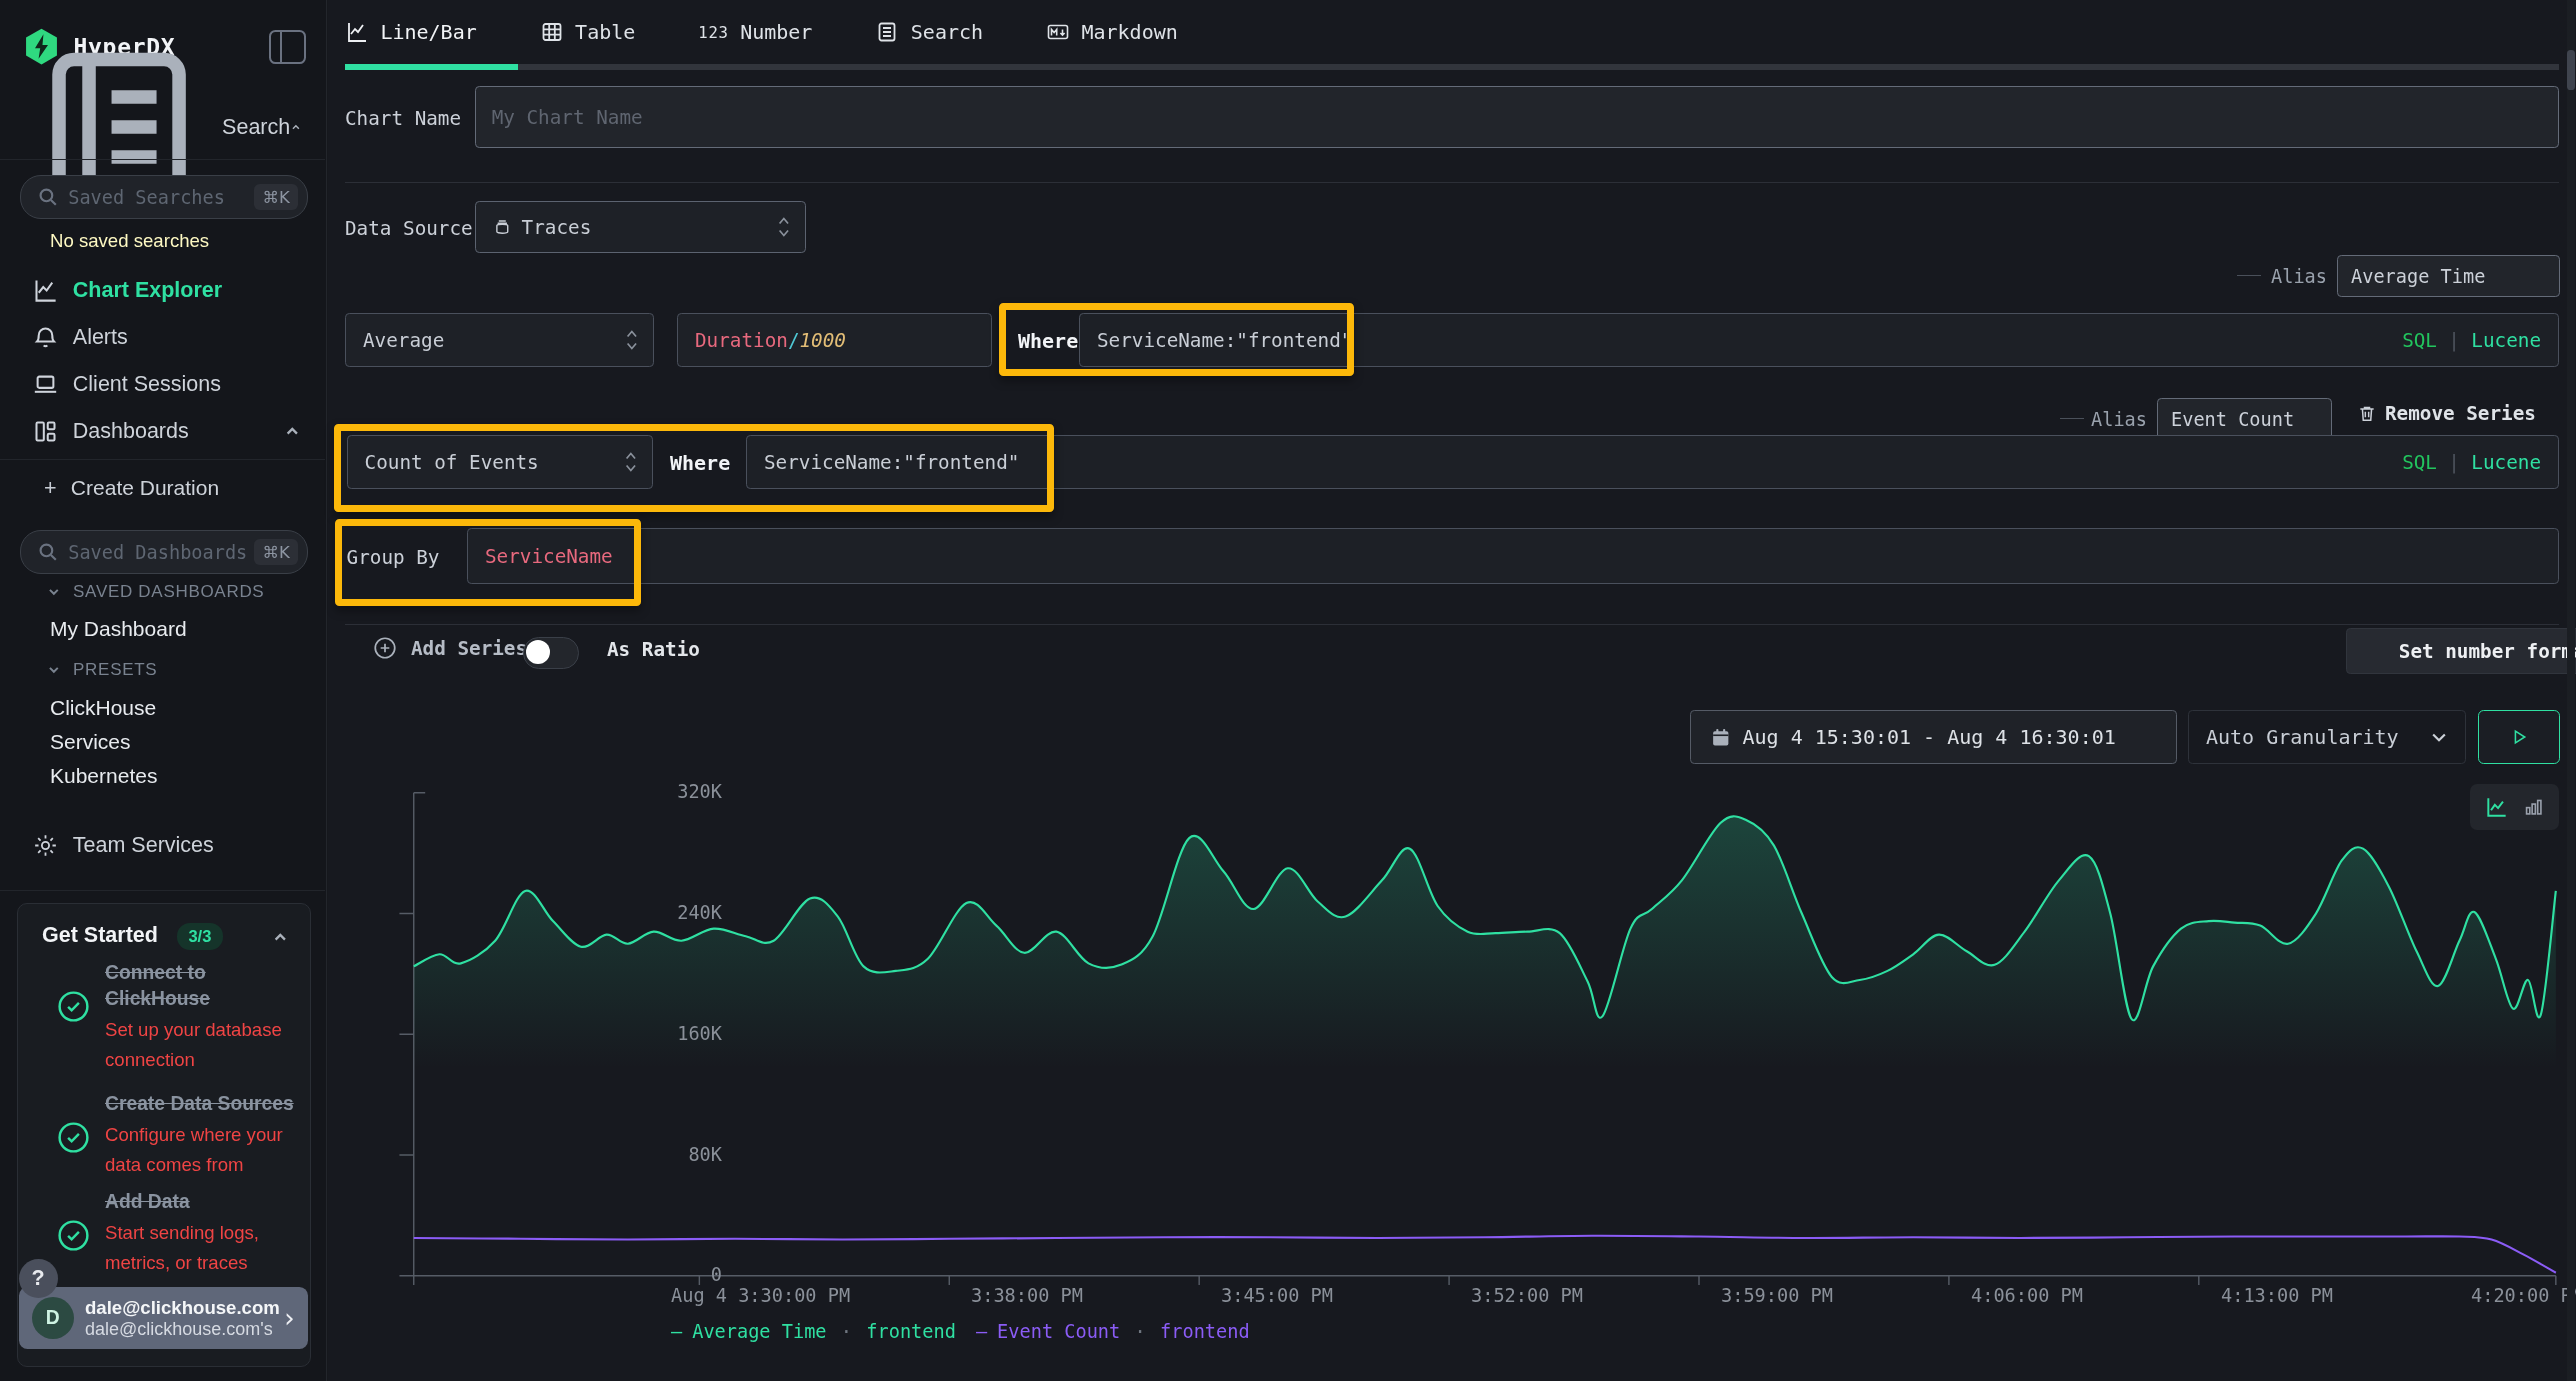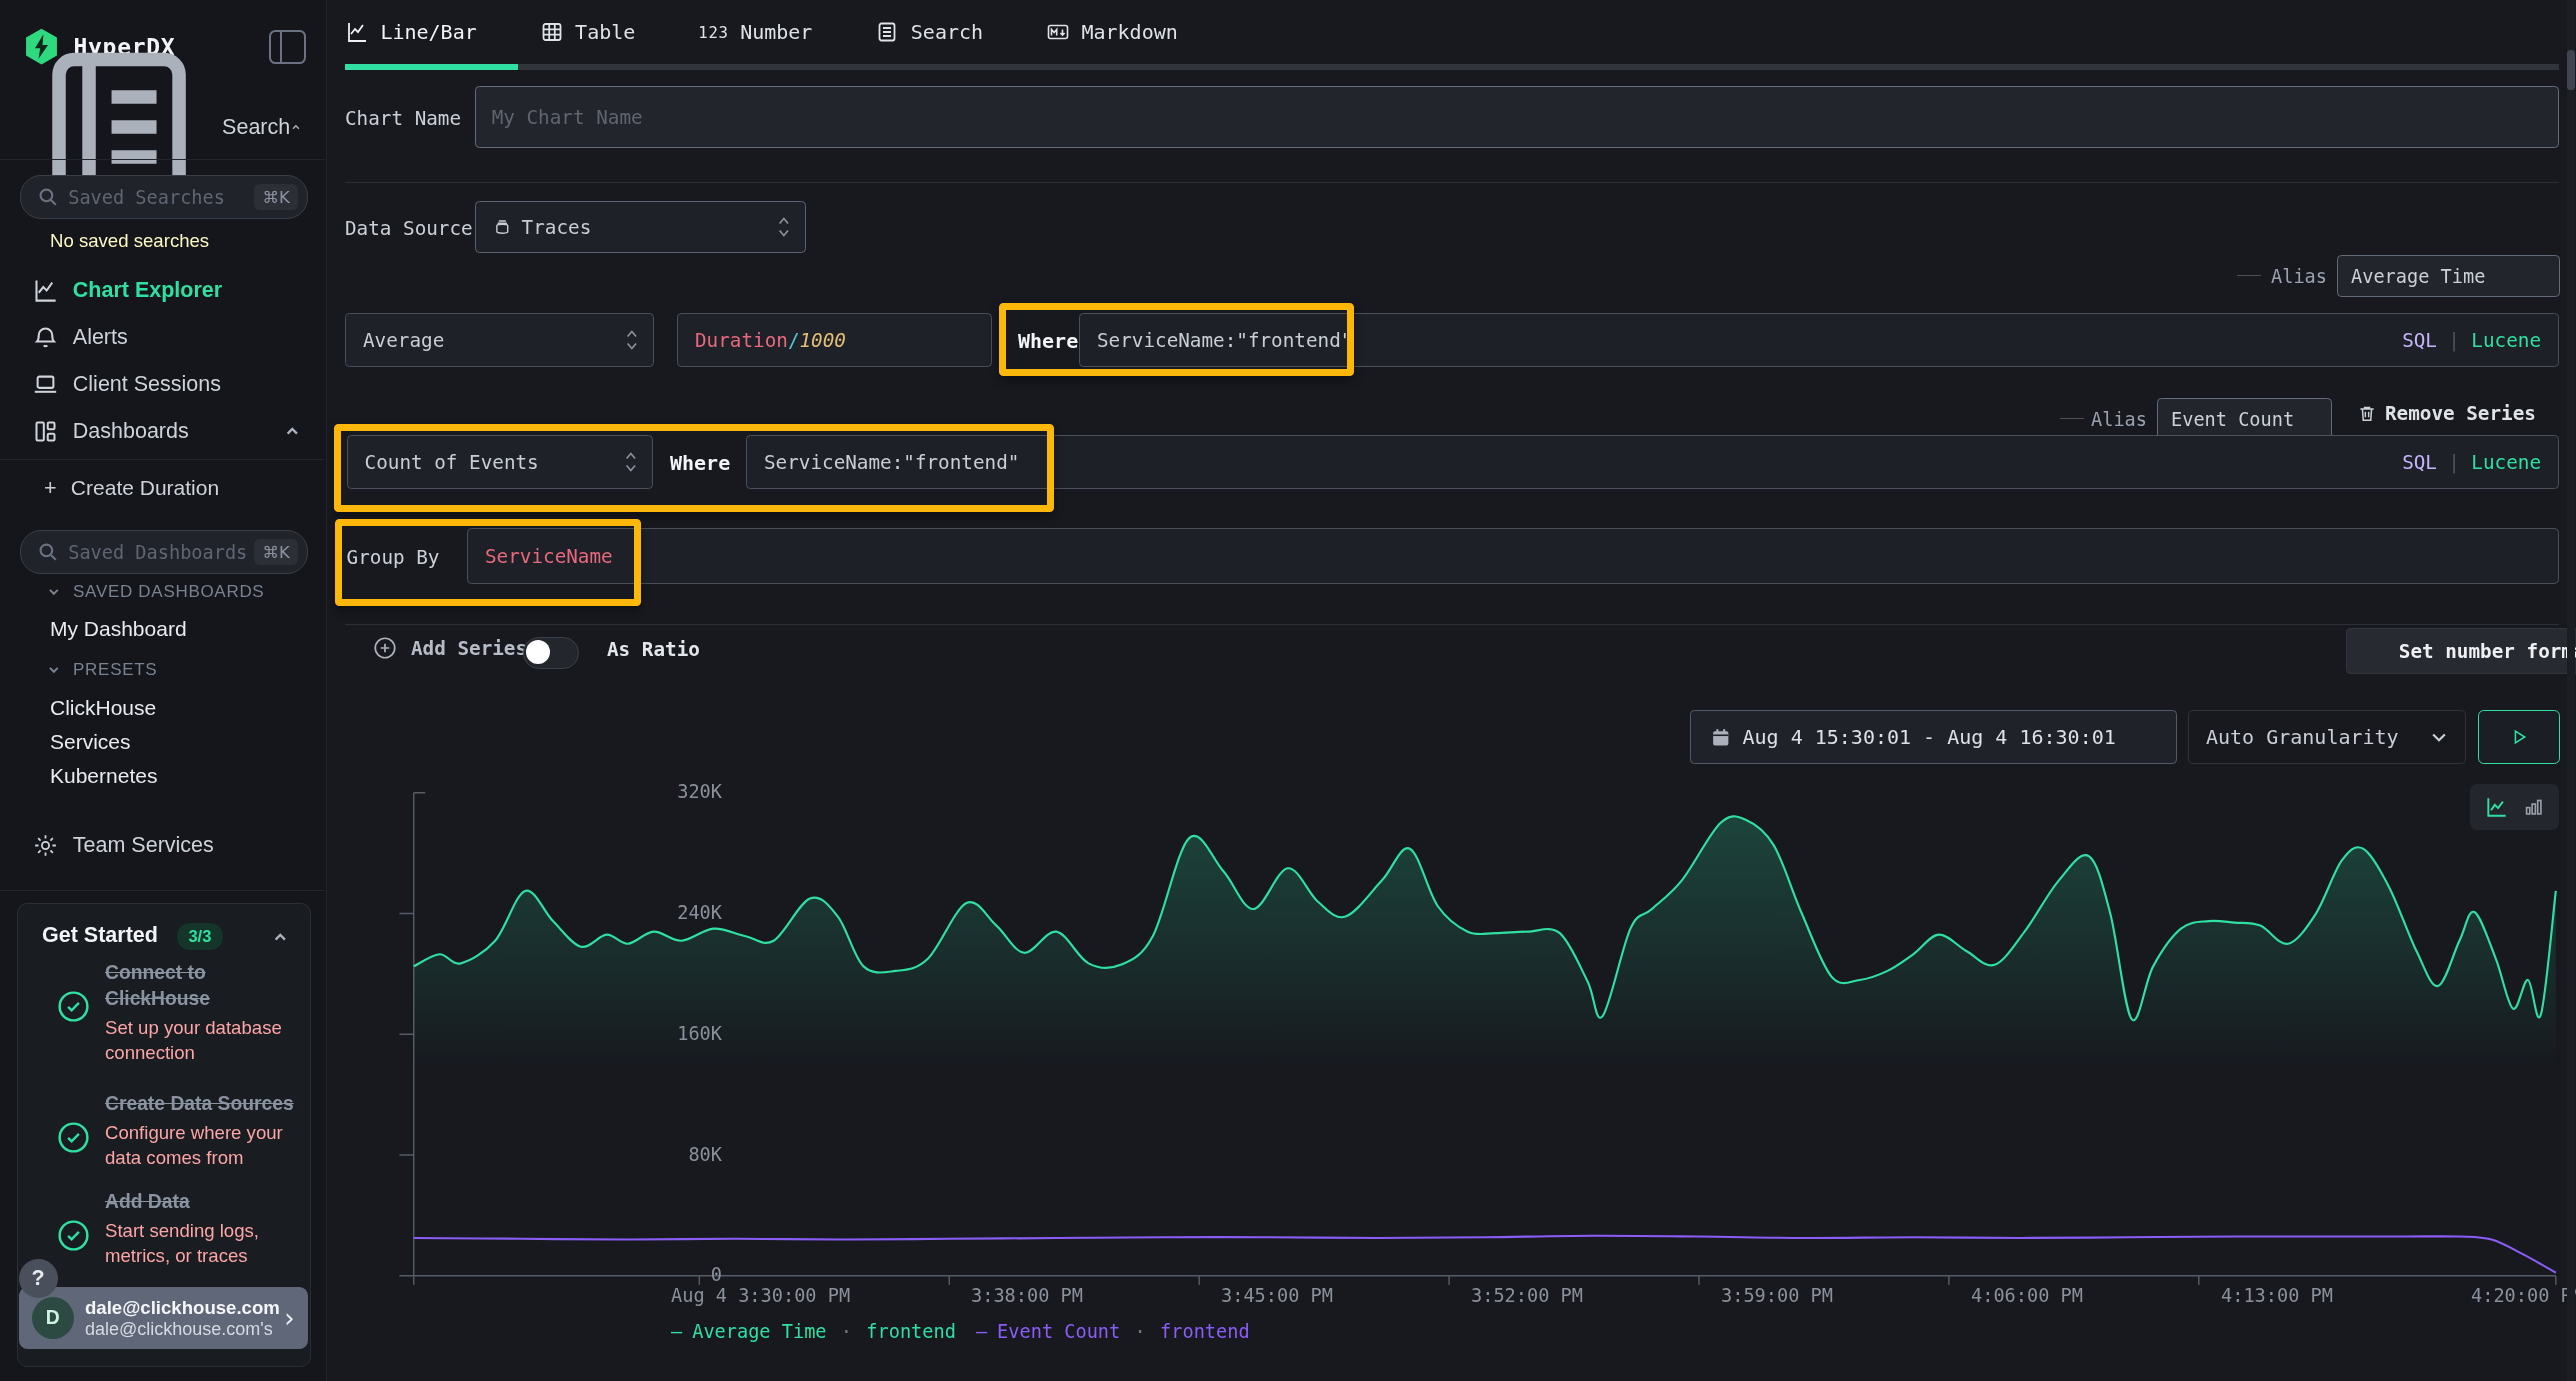--- a/index.html
+++ b/index.html
@@ -24,21 +24,21 @@
   .ni-label{font-size:21.5px;color:#ced3da;}
   .ni-label.active{color:#2fe0a2;font-weight:bold;}
   .sb-divider{position:absolute;left:0;width:325px;height:1.4px;background:#22252b;}
   .subhead{position:absolute;left:46px;display:flex;align-items:center;gap:11.4px;color:#79828f;font-size:17px;letter-spacing:0.7px;}
   .subitem{position:absolute;left:50px;font-size:21px;color:#e8ebef;}
   
   #gs-card{position:absolute;left:17px;top:903px;width:292px;height:462px;background:#191c21;border:1.4px solid #2a2e35;border-radius:10px;}
   .gs-title{position:absolute;left:24px;top:18.6px;font-weight:bold;font-size:21.5px;color:#f2f4f7;}
   .gs-badge{position:absolute;left:159px;top:18.6px;background:#15342a;color:#2fe0a2;font-size:16.5px;font-weight:bold;border-radius:13px;padding:4.3px 11.4px;}
   .gs-item-title{font-weight:bold;font-size:19.3px;color:#8a93a0;text-decoration:line-through;line-height:26px;}
-  .gs-item-desc{font-size:18.6px;color:#fca5a5;line-height:25px;margin-top:2.9px;}
+  .gs-item-desc{font-size:18.6px;color:#ef4444;line-height:30px;margin-top:2.9px;}
   .gs-check{position:absolute;left:37px;width:37px;height:37px;}
   .help-fab{position:absolute;left:18.6px;top:1259px;width:39px;height:39px;border-radius:50%;background:#4a4f5c;color:#e8eaee;
             display:flex;align-items:center;justify-content:center;font-size:21.5px;font-weight:bold;z-index:5;}
   #user-chip{position:absolute;left:18.6px;top:1287px;width:289px;height:62px;background:rgba(108,116,136,.85);border-radius:8.6px;z-index:4;display:flex;align-items:center;}
   .avatar{width:42px;height:42px;border-radius:50%;background:#2c4a42;color:#cff3e3;display:flex;align-items:center;justify-content:center;
           font-size:19.3px;font-weight:bold;margin-left:13px;}
   .chip-email{font-weight:bold;font-size:18.6px;color:#f4f6f8;line-height:23px;}
   .chip-sub{font-size:18px;color:#d6dae2;line-height:21.5px;}
   .chip-arrow{margin-left:auto;margin-right:13px;color:#eef0f4;font-size:26px;font-family:"DejaVu Sans",sans-serif;}
   
@@ -53,21 +53,21 @@
   .inputbox input{background:transparent;border:none;outline:none;color:#ccd1d9;font-size:19.3px;width:100%;
                   font-family:"DejaVu Sans Mono","Liberation Mono",monospace;padding:0 15.7px;}
   .inputbox input::placeholder{color:#5f6570;}
   .selbox{position:absolute;background:#1e2127;border:1.4px solid #4a505c;border-radius:4.3px;box-sizing:border-box;display:flex;align-items:center;cursor:pointer;}
   .sel-text{font-size:19.3px;color:#c9ced6;margin-left:17px;}
   .updown{margin-left:auto;margin-right:13px;width:15.7px;height:24px;}
   .divider{position:absolute;height:1.4px;background:#2c2f37;}
   .wherebox{position:absolute;background:#1d2026;border:1.4px solid #4a505c;border-radius:4.3px;box-sizing:border-box;display:flex;align-items:center;}
   .where-text{font-size:19.3px;color:#c9ced6;margin-left:17px;}
   .langs{margin-left:auto;margin-right:17px;font-size:19.3px;display:flex;gap:11.4px;align-items:center;}
-  .lang-sql{color:#c4b5fd;} .lang-sep{color:#4d535d;} .lang-lucene{color:#2fe0a2;}
+  .lang-sql{color:#22c55e;} .lang-sep{color:#4d535d;} .lang-lucene{color:#2fe0a2;}
   .where-label{position:absolute;font-weight:bold;font-size:20px;color:#f2f4f7;z-index:11;}
   .hl{position:absolute;border:7.9px solid #fcb80a;border-radius:4.3px;z-index:10;pointer-events:none;box-shadow:0 4.3px 10px rgba(0,0,0,.35);}
   .alias-dash{position:absolute;height:1.4px;background:#4a505a;}
   .alias-label{position:absolute;font-size:18.6px;color:#99a1ac;}
   .c-red{color:#e8697e;} .c-teal{color:#4fc8d4;} .c-gold{color:#e2bd76;font-style:italic;}
   .c-green{color:#2fe0a2;} .c-purple{color:#8b5cf6;}
   .btn{position:absolute;background:#272a31;border:0.7px solid #31353d;border-radius:4.3px;color:#eef0f3;font-weight:bold;font-size:19.3px;
        display:flex;align-items:center;justify-content:center;cursor:pointer;padding-left:44px;}
   .toggle{position:absolute;width:56px;height:31.5px;border-radius:15.7px;background:#23262c;border:1.4px solid #3a3f48;box-sizing:border-box;cursor:pointer;}
   .toggle .knob{position:absolute;left:2.1px;top:2.1px;width:24px;height:24px;border-radius:50%;background:#ffffff;}

